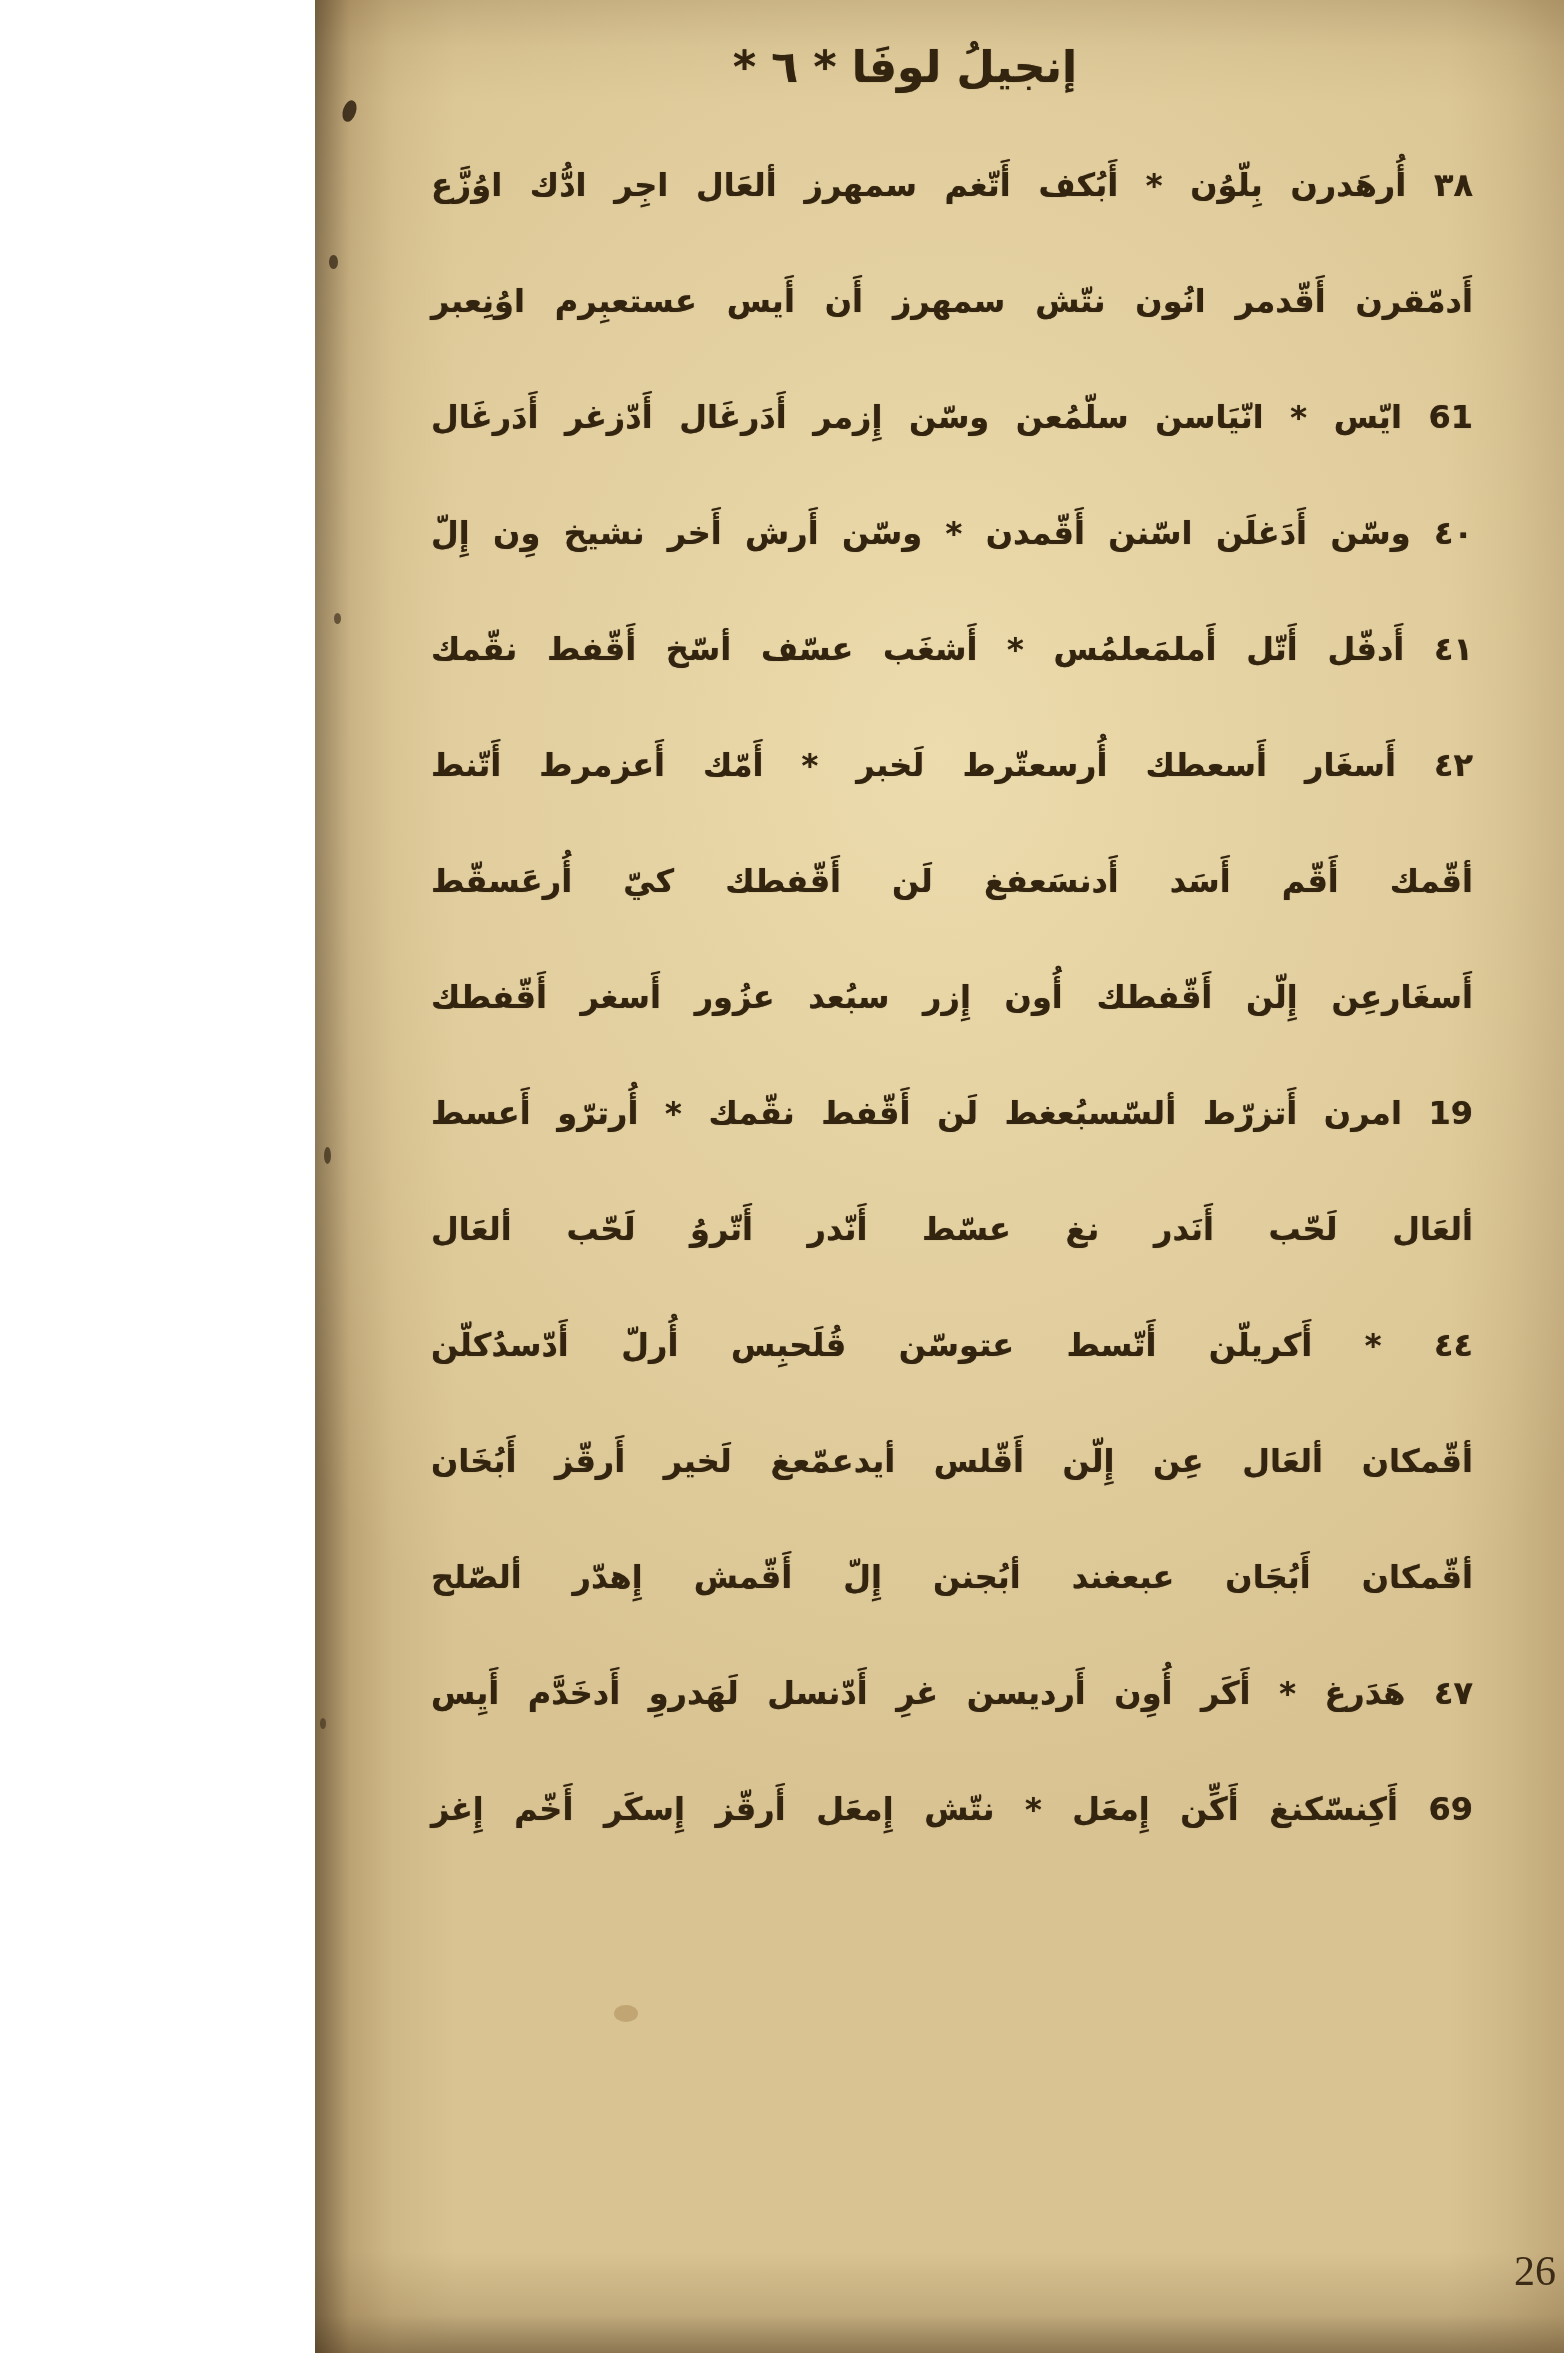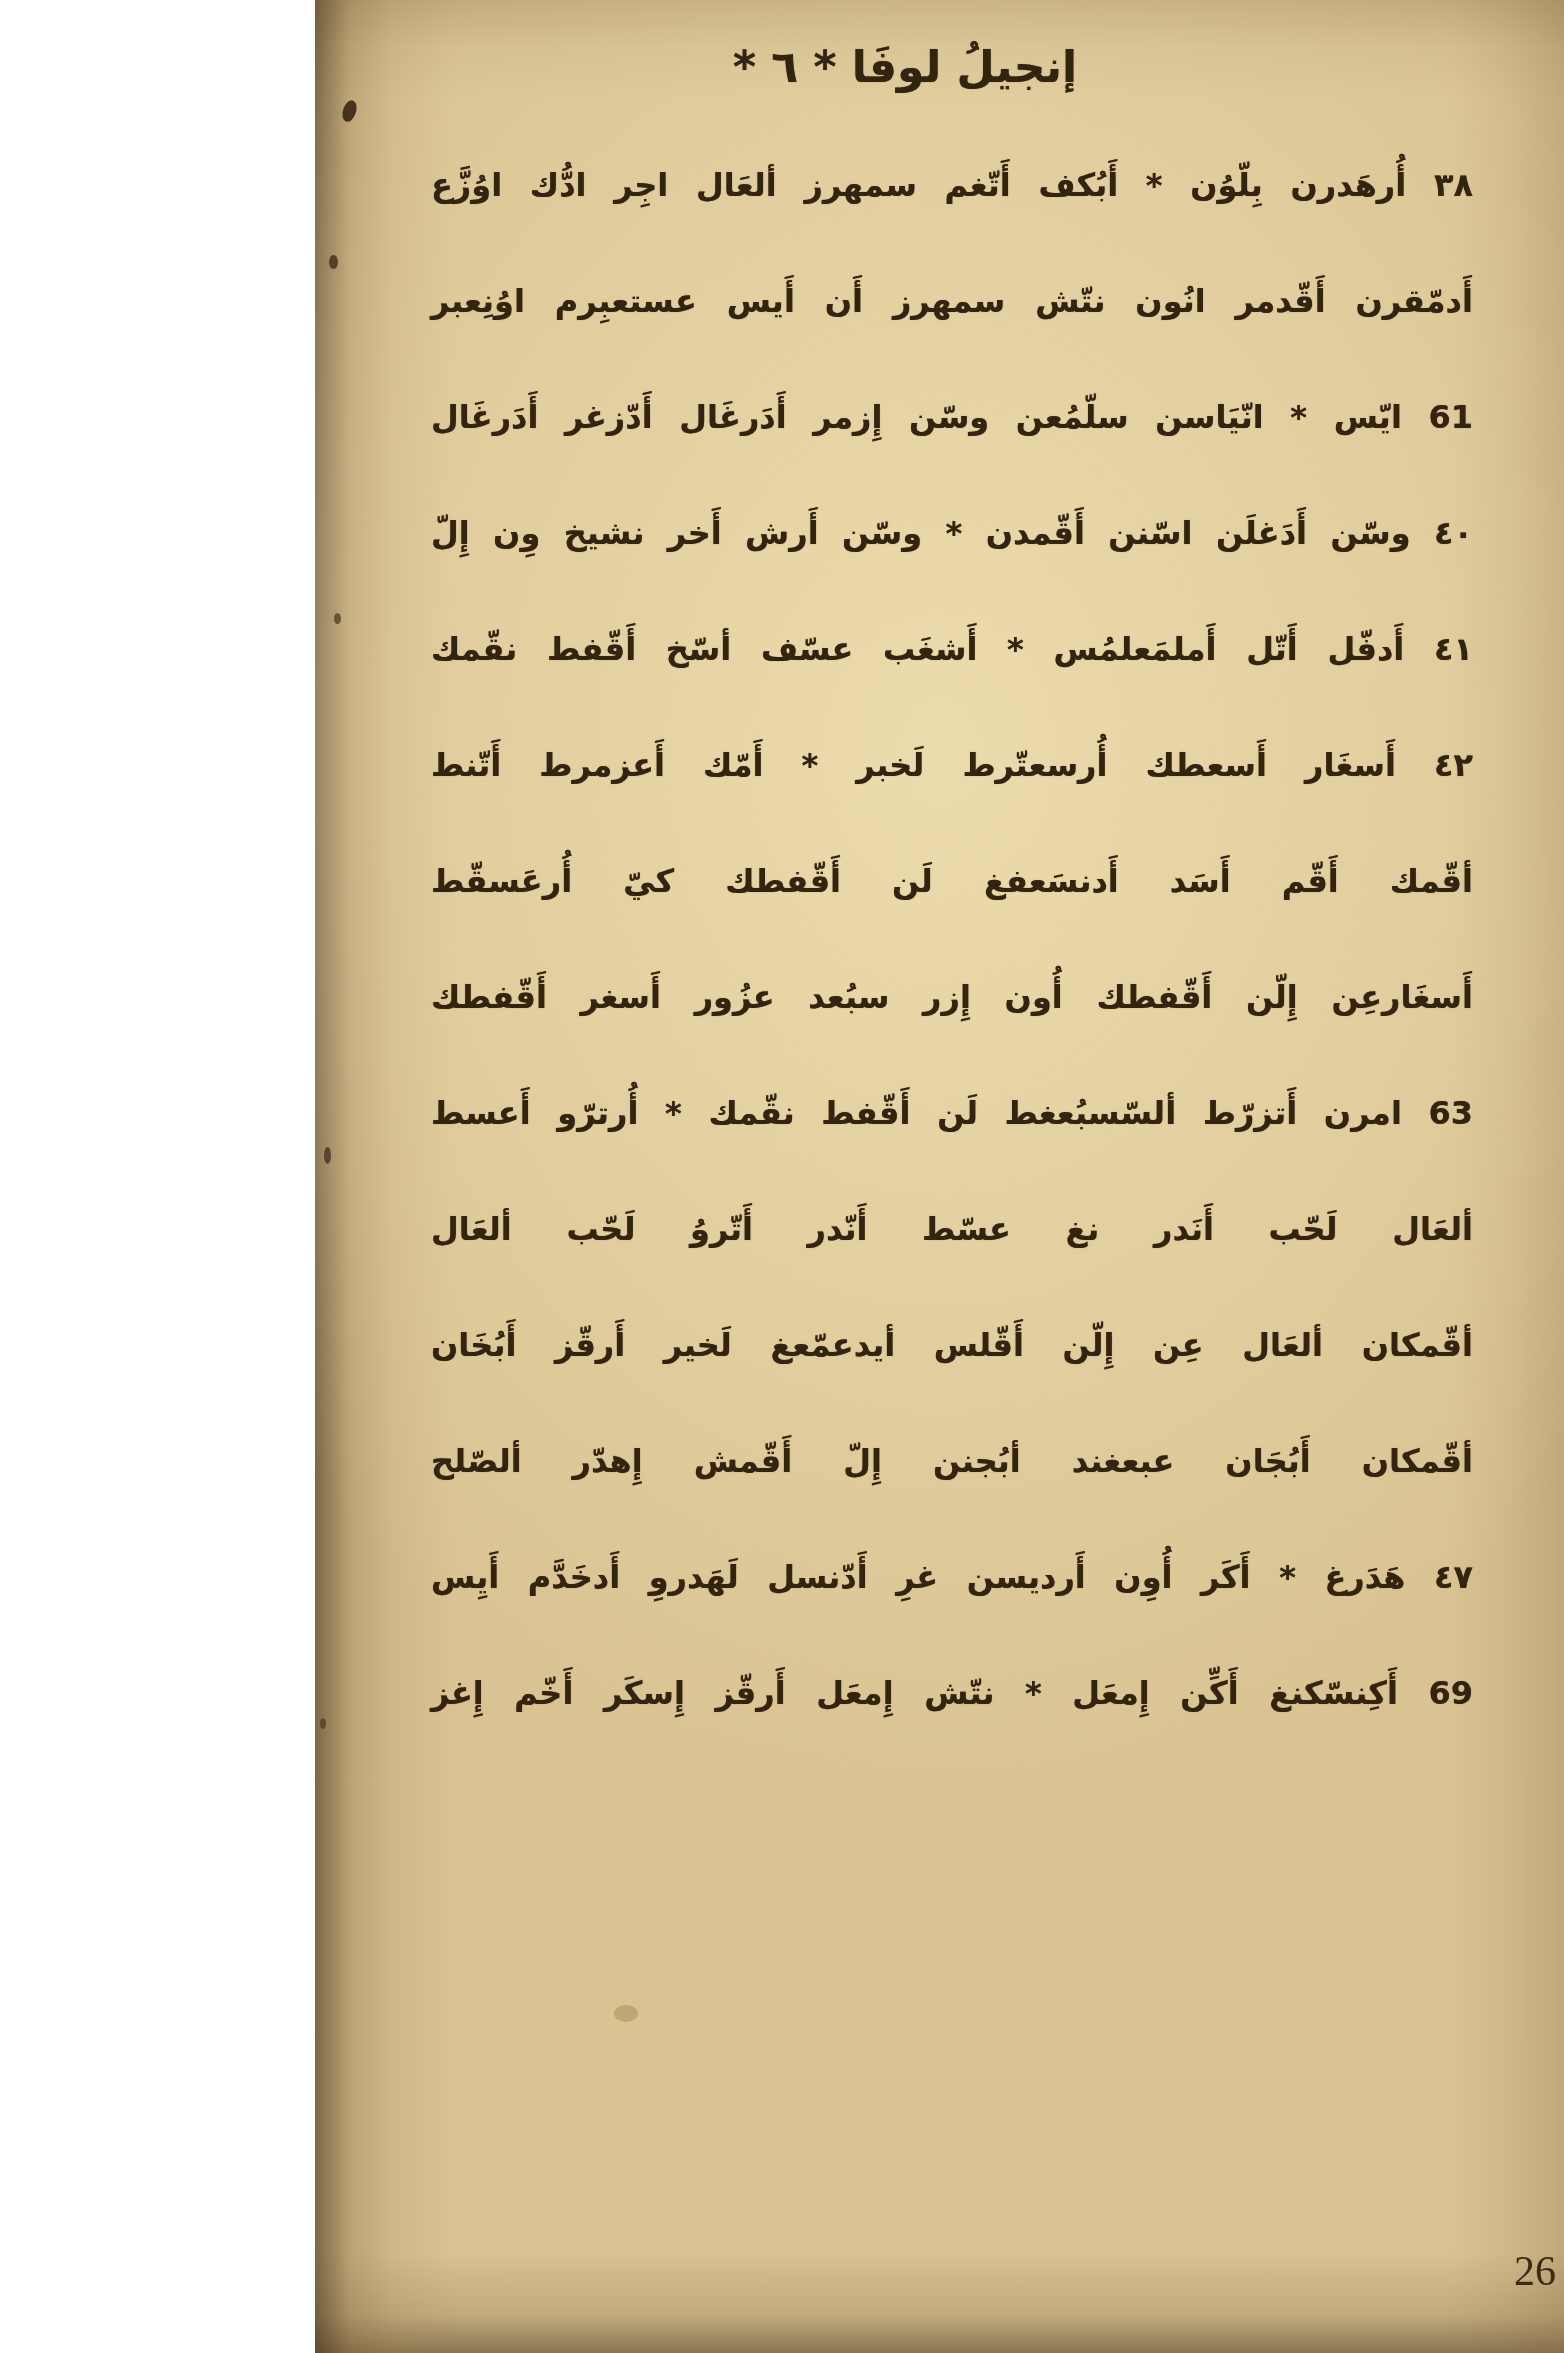--- a/index.html
+++ b/index.html
@@ -87,22 +87,23 @@
 
   <div class="lines">
     <div class="line">٣٨ أُرهَدرن بِلّوُن * أَبُكف أَتّغم سمهرز ألعَال اجِر ادُّك اوُزَّع</div>
     <div class="line">أَدمّقرن أَقّدمر انُون نتّش سمهرز أَن أَيس عستعبِرم اوُنِعبر</div>
     <div class="line">61 ايّس * انّيَاسن سلّمُعن وسّن إِزمر أَدَرغَال أَدّزغر أَدَرغَال</div>
     <div class="line">٤٠ وسّن أَدَغلَن اسّنن أَقّمدن * وسّن أَرش أَخر نشيخ وِن إِلّ</div>
     <div class="line">٤١ أَدفّل أَتّل أَملمَعلمُس * أَشغَب عسّف أسّخ أَقّفط نقّمك</div>
     <div class="line">٤٢ أَسغَار أَسعطك أُرسعتّرط لَخبر * أَمّك أَعزمرط أَتّنط</div>
     <div class="line">أقّمك أَقّم أَسَد أَدنسَعفغ لَن أَقّفطك كيّ أُرعَسقّط</div>
     <div class="line">أَسغَارعِن إِلّن أَقّفطك أُون إِزر سبُعد عزُور أَسغر أَقّفطك</div>
-    <div class="line">63 امرن أَتزرّط ألسّسبُعغط لَن أَقّفط نقّمك * أُرترّو أَعسط</div>
+    <div class="line">19 امرن أَتزرّط ألسّسبُعغط لَن أَقّفط نقّمك * أُرترّو أَعسط</div>
     <div class="line">ألعَال لَحّب أَنَدر نغ عسّط أَنّدر أَتّروُ لَحّب ألعَال</div>
+    <div class="line">٤٤ * أَكريلّن أَتّسط عتوسّن قُلَحبِس أُرلّ أَدّسدُكلّن</div>
     <div class="line">أقّمكان ألعَال عِن إِلّن أَقّلس أيدعمّعغ لَخير أَرقّز أَبُخَان</div>
     <div class="line">أقّمكان أَبُجَان عبعغند أبُجنن إِلّ أَقّمش إِهدّر ألصّلح</div>
     <div class="line">٤٧ هَدَرغ * أَكَر أُوِن أَرديسن غرِ أَدّنسل لَهَدروِ أَدخَدَّم أَيِس</div>
     <div class="line">69 أَكِنسّكنغ أَكِّن إِمعَل * نتّش إِمعَل أَرقّز إِسكَر أَخّم إِغز</div>
   </div>
 
   <div class="page-number">26</div>
 
   <div class="speck s1"></div>
   <div class="speck s2"></div>

